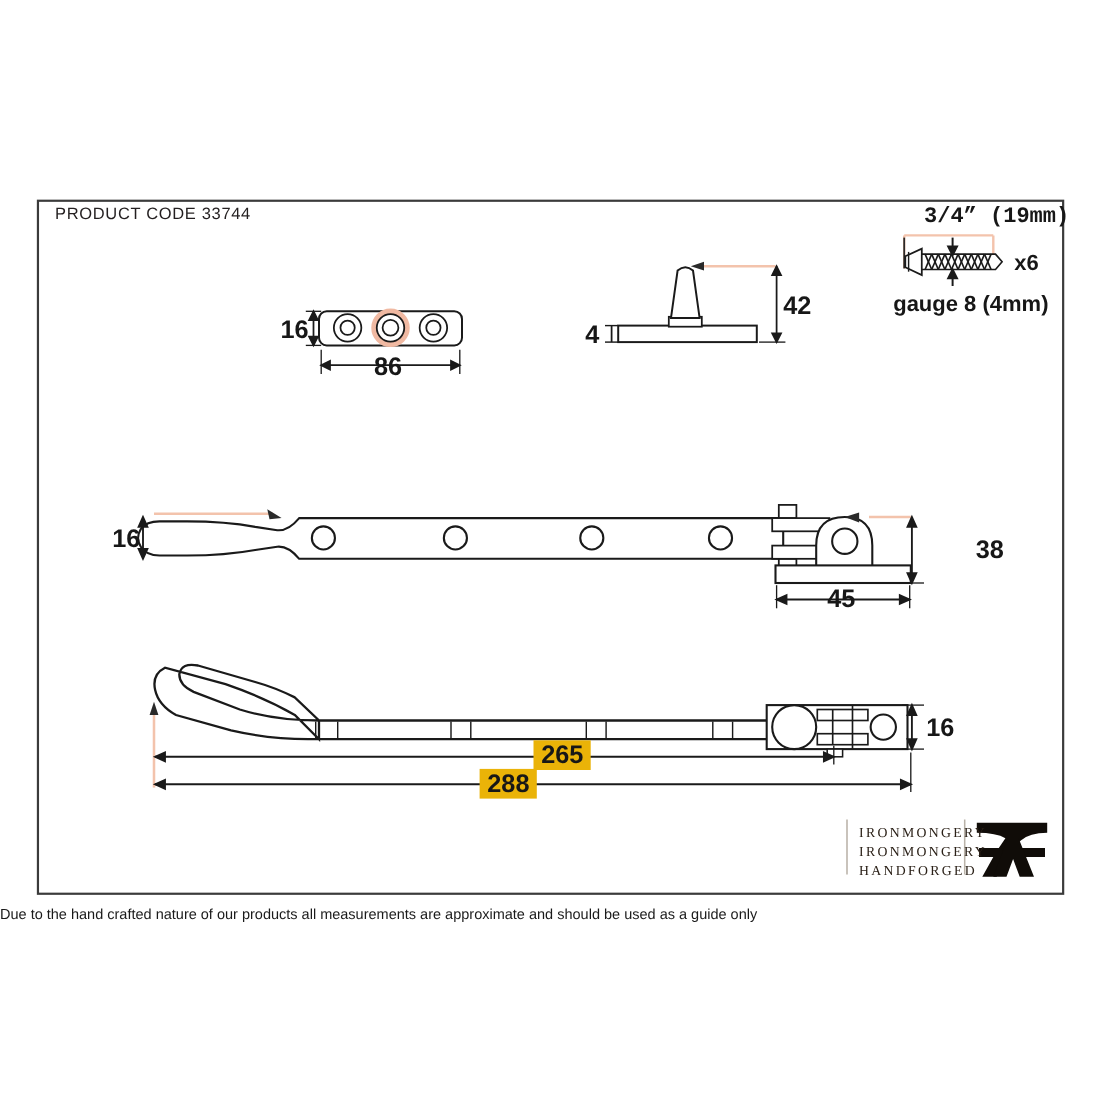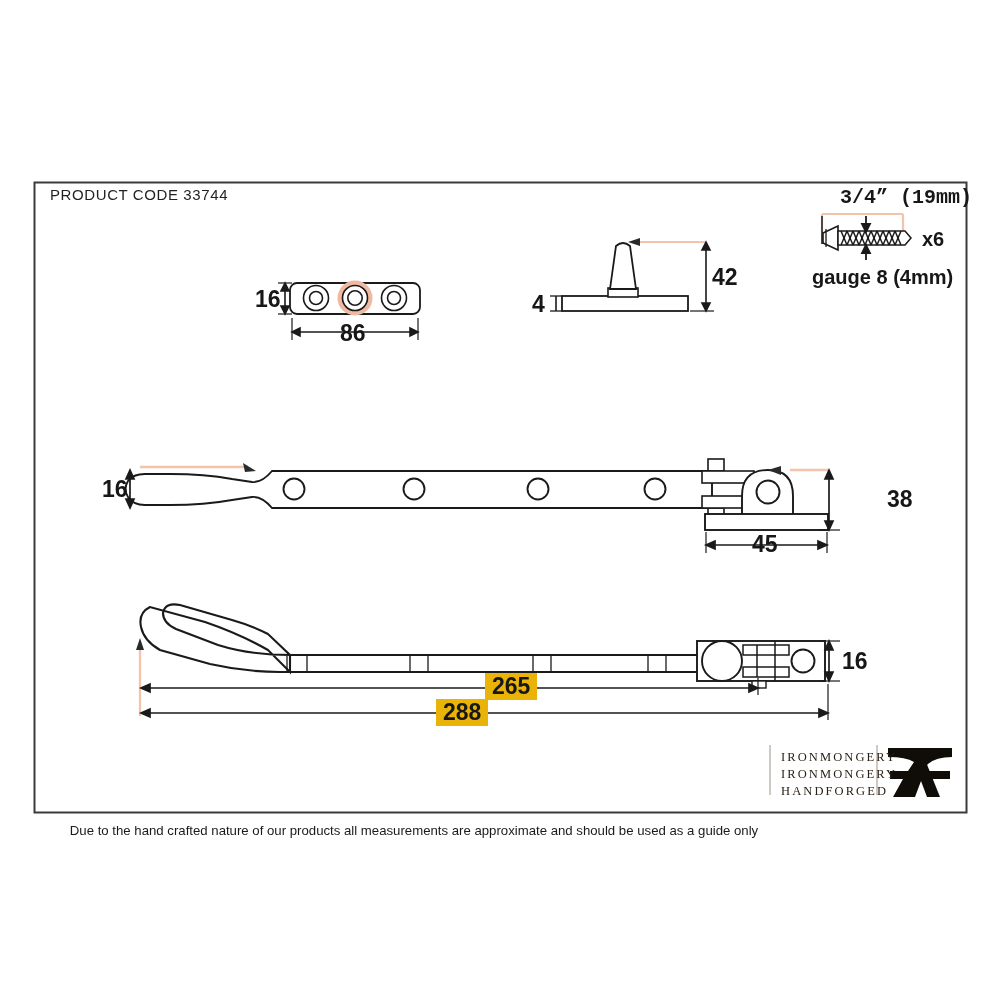--- a/index.html
+++ b/index.html
@@ -29,21 +29,21 @@
     left: 50px;
     top: 186px;
     font-size: 15px;
     letter-spacing: 0.6px;
     color: #231f20;
   }
   #footer-note {
     left: 0;
     top: 823px;
     width: 828px;
-    text-align: center;
+    text-align: left;
     font-size: 13.2px;
     color: #1a1a1a;
     white-space: normal;
   }
   .dim {
     position: absolute;
     font-size: 23px;
     font-weight: bold;
     color: #171717;
     white-space: nowrap;

